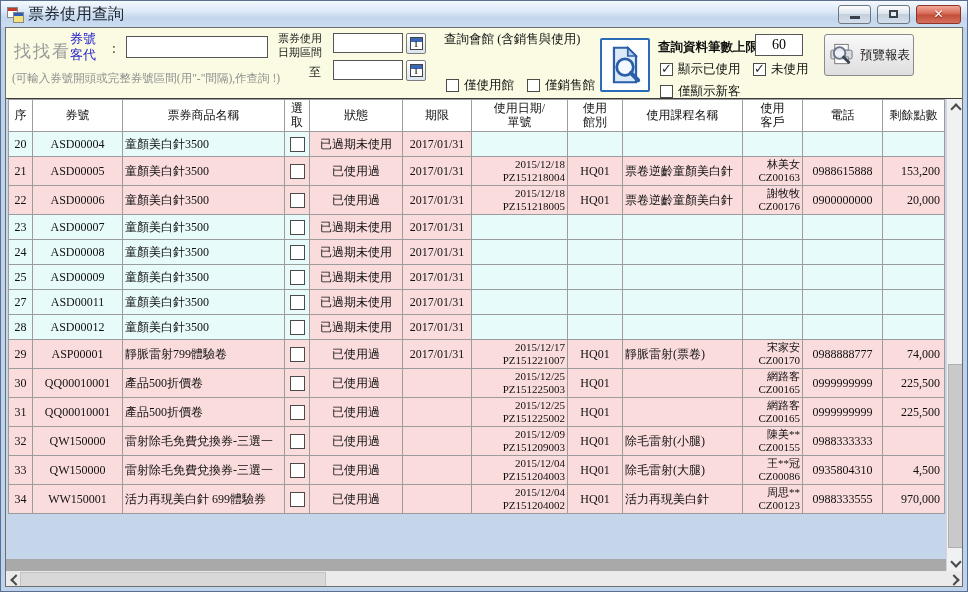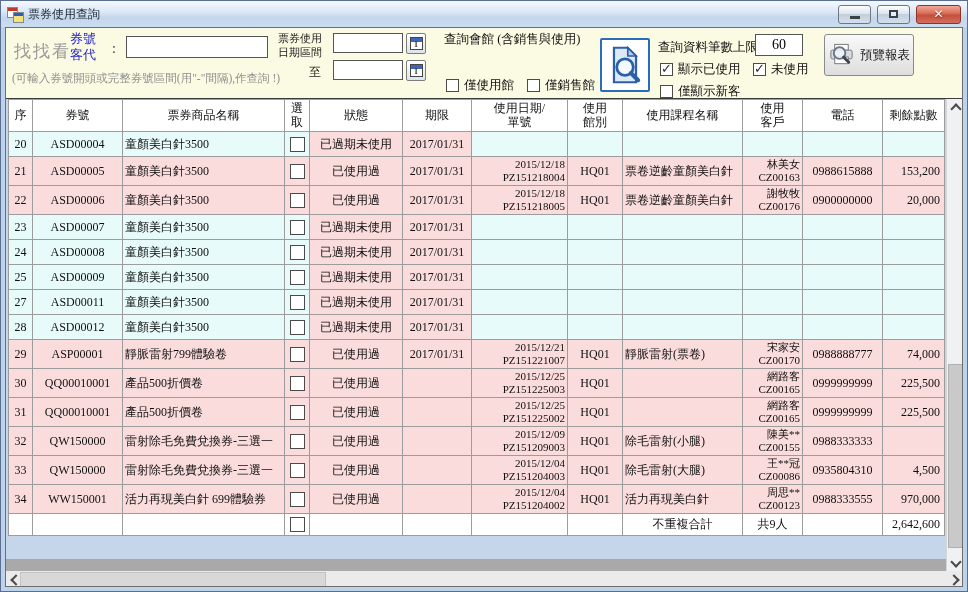--- a/index.html
+++ b/index.html
@@ -7,21 +7,21 @@
   .window{width:968px;height:592px;box-sizing:border-box;border:1px solid #5b6e8f;
     background:#bdd3ec;display:flex;flex-direction:column;}
   
   .titlebar{height:26px;flex:0 0 26px;display:flex;align-items:center;padding:0 6px;
     background:linear-gradient(#f4f9fe,#dce9f7 40%,#c3d6ec 65%,#cbddf1);}
   .app-icon{width:16px;height:16px;position:relative;margin-right:5px;flex:0 0 16px;}
   .app-icon .b1{position:absolute;left:0;top:1px;width:9px;height:9px;background:#fff;border:1px solid #888;}
   .app-icon .b1::before{content:"";position:absolute;left:0;top:0;right:0;height:3px;background:#c0392b;}
   .app-icon .b2{position:absolute;left:6px;top:6px;width:9px;height:9px;background:#f6e27a;border:1px solid #888;}
   .app-icon .b2::before{content:"";position:absolute;left:0;top:0;right:0;height:3px;background:#2e5fb8;}
-  .title-text{font-size:12px;color:#1b2430;}
+  .title-text{font-size:16px;color:#1b2430;}
   .win-controls{margin-left:auto;display:flex;gap:6px;}
   .win-btn{height:19px;border:1px solid #70767d;border-radius:3px;box-sizing:border-box;
     background:linear-gradient(#fdfdfd,#dde5ee 45%,#c2cfdd 50%,#d4dfec);
     display:flex;align-items:center;justify-content:center;cursor:default;}
   .btn-min,.btn-max{width:33px;}
   .btn-close{width:45px;border-color:#8e3326;
     background:linear-gradient(#f2a795,#db7260 40%,#c44f3a 55%,#d4705f);}
   .glyph-min{width:10px;height:3px;background:#3b4148;margin-top:7px;}
   .glyph-max{width:9px;height:8px;border:2px solid #3b4148;box-sizing:border-box;background:#e8eef5;}
   .glyph-close{color:#fff;font-size:12px;font-weight:bold;text-shadow:0 1px 1px #7a2417;line-height:1;}
@@ -57,21 +57,21 @@
     background:linear-gradient(#fdfdfd,#ececec);font-size:15px;padding:2px 5px;display:flex;align-items:center;}
   .chev{width:7px;height:7px;border-right:2px solid #555;border-bottom:2px solid #555;
     transform:rotate(45deg);margin-left:auto;margin-top:-3px;}
   .check-item{display:flex;align-items:center;gap:5px;font-size:12.5px;color:#111;}
   .cb{width:13px;height:13px;border:1px solid #4a4a4a;background:#fff;position:relative;flex:0 0 13px;}
   .cb.checked::after{content:"✓";position:absolute;left:0px;top:-3px;font-size:13px;color:#2d2d2d;
     font-family:"DejaVu Sans",sans-serif;}
   .cb-usevenue{left:440px;top:49px;} .cb-salevenue{left:521px;top:49px;}
   .search-btn{left:594px;top:10px;width:50px;height:54px;border:2px solid #2b6cb8;border-radius:2px;
     background:#fff;display:flex;align-items:center;justify-content:center;}
-  .limit-label{left:652px;top:11px;font-size:12.5px;color:#111;}
+  .limit-label{left:652px;top:11px;font-size:12.5px;color:#111;font-weight:bold;}
   .limit-input{left:749px;top:6px;width:48px;height:22px;text-align:center;font-size:14px;}
   .cb-showused{left:654px;top:33px;} .cb-unused{left:747px;top:33px;text-align:center;} .cb-newcust{left:654px;top:55px;}
   .preview-btn{left:818px;top:6px;width:90px;height:42px;border:1px solid #8a8a8a;border-radius:3px;
     background:linear-gradient(#f9f9f9,#dedede);display:flex;align-items:center;justify-content:center;
     gap:5px;font-size:12.5px;color:#111;}
   
   .grid-region{flex:1;position:relative;background:#c6d6ea;overflow:hidden;}
   #grid{border-collapse:collapse;table-layout:fixed;margin-left:2px;background:#fff;
     font-family:"Liberation Serif","DejaVu Serif",serif;font-size:12px;color:#101010;
     border:1px solid #5f5f5f;}
@@ -365,21 +365,21 @@
               <td class="c-points"></td>
             </tr>
             <tr class="used">
               <td class="c-seq">29</td>
               <td class="c-code">ASP00001</td>
               <td class="c-product">靜脈雷射799體驗卷</td>
               <td class="c-select"><span class="cb"></span></td>
               <td class="c-status">已使用過</td>
               <td class="c-deadline">2017/01/31</td>
               <td class="c-usedate two-line">
-                <div>2015/12/21</div>
+                <div>2015/12/17</div>
                 <div>PZ151221007</div>
               </td>
               <td class="c-venue">HQ01</td>
               <td class="c-course">靜脈雷射(票卷)</td>
               <td class="c-customer two-line">
                 <div>宋家安</div>
                 <div>CZ00170</div>
               </td>
               <td class="c-phone">0988888777</td>
               <td class="c-points">74,000</td>
@@ -476,34 +476,20 @@
                 <div>PZ151204002</div>
               </td>
               <td class="c-venue">HQ01</td>
               <td class="c-course">活力再現美白針</td>
               <td class="c-customer two-line">
                 <div>周思**</div>
                 <div>CZ00123</div>
               </td>
               <td class="c-phone">0988333555</td>
               <td class="c-points">970,000</td>
-            </tr>
-            <tr class="grid-footer">
-              <td class="c-seq"></td>
-              <td class="c-code"></td>
-              <td class="c-product"></td>
-              <td class="c-select"><span class="cb"></span></td>
-              <td class="c-status"></td>
-              <td class="c-deadline"></td>
-              <td class="c-usedate"></td>
-              <td class="c-venue"></td>
-              <td class="c-summary">不重複合計</td>
-              <td class="c-people">共9人</td>
-              <td class="c-phone"></td>
-              <td class="c-points">2,642,600</td>
             </tr>
           </tbody>
       </table>
 
       <div class="empty-strip"></div>
 
       <div class="vscroll">
         <span class="v-btn v-up">
             <span class="chev-up"></span>
           </span>

